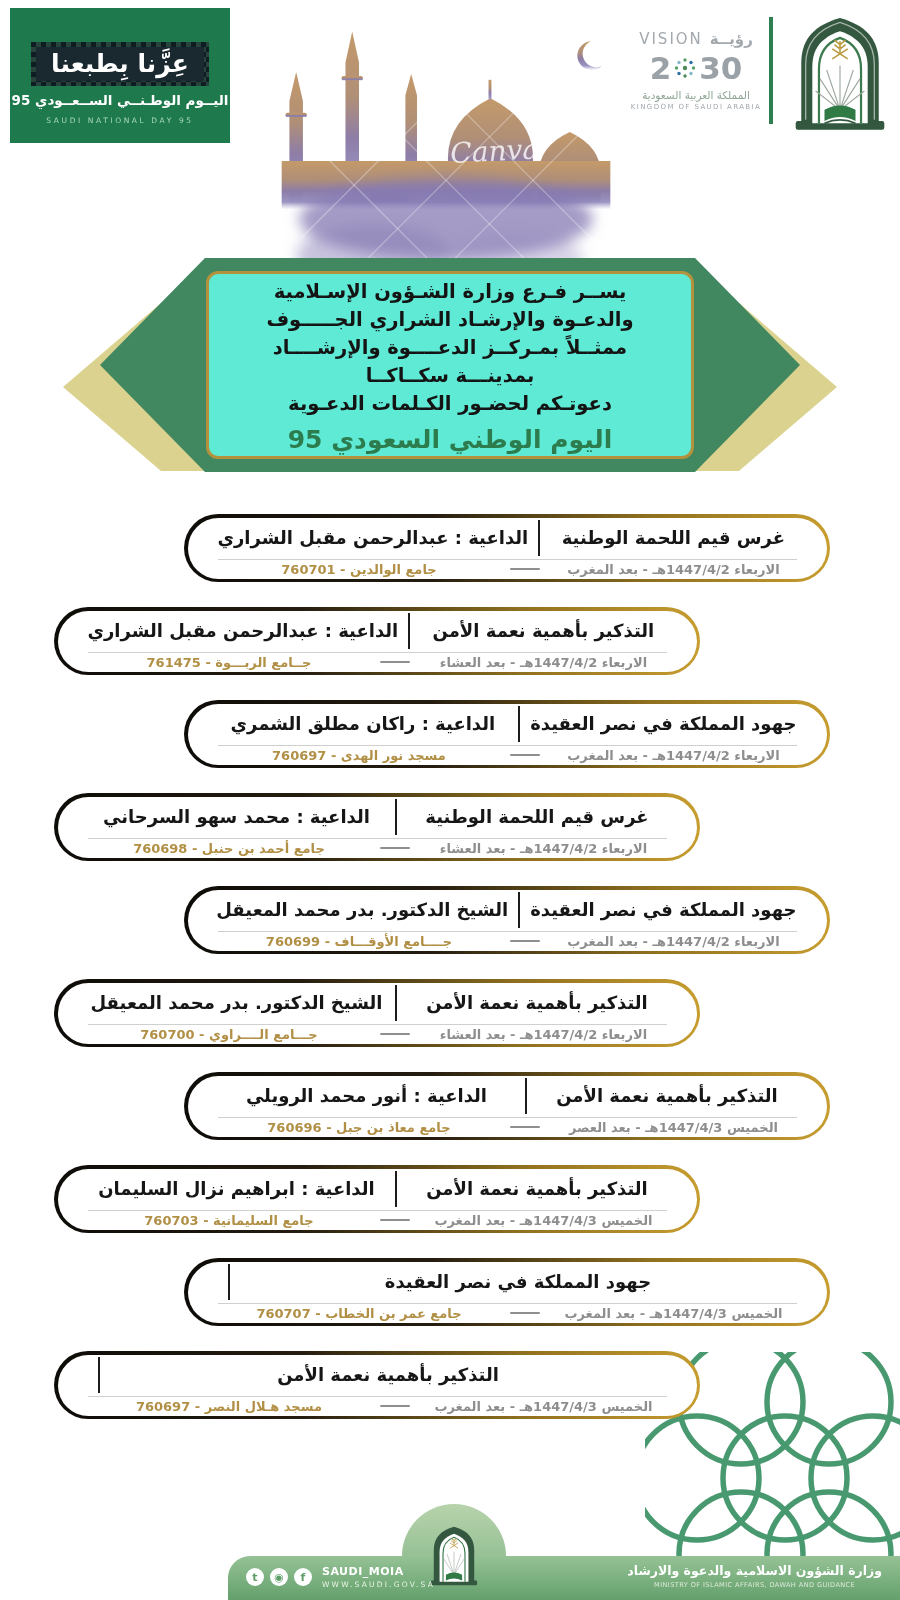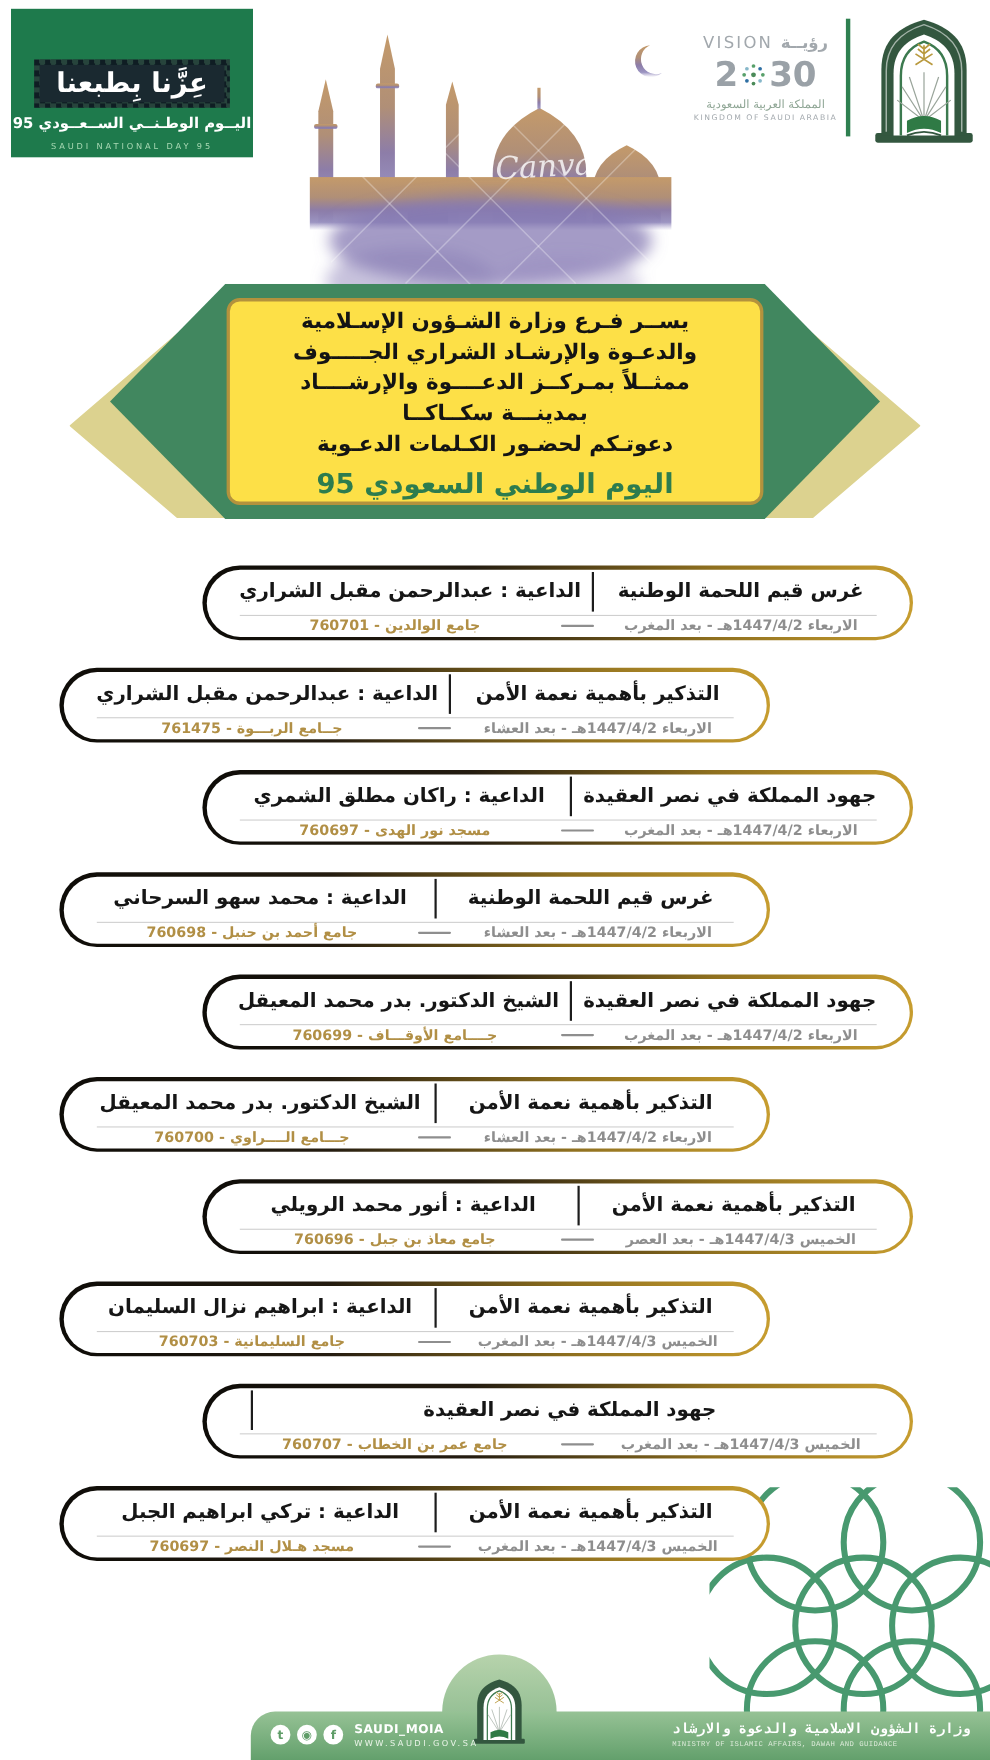--- a/index.html
+++ b/index.html
@@ -2,21 +2,21 @@
 <html lang="ar"><head>
 <meta charset="utf-8">
 <style>
   html,body{margin:0;padding:0;}
   .page{position:relative;width:900px;height:1600px;background:#ffffff;overflow:hidden;
         font-family:"DejaVu Sans",sans-serif;}
 
   
   .nd-logo{position:absolute;left:10px;top:8px;width:220px;height:135px;background:#1e7a4c;
            display:flex;flex-direction:column;align-items:center;}
-  .nd-banner{margin-top:46px;width:168px;background:repeating-conic-gradient(#27443c 0% 25%,#0f1d23 0% 50%);
+  .nd-banner{margin-top:34px;width:168px;background:repeating-conic-gradient(#27443c 0% 25%,#0f1d23 0% 50%);
              background-size:10px 10px;padding:5px;}
   .nd-banner-inner{background:#1a2930;padding:2px 8px;text-align:center;}
   .nd-badge{color:#ffffff;font-weight:bold;font-size:25px;line-height:30px;direction:rtl;white-space:nowrap;}
   .nd-title{color:#ffffff;font-weight:bold;font-size:13.5px;margin-top:6px;direction:rtl;white-space:nowrap;}
   .nd-sub{color:#a9d9b4;font-size:7.5px;letter-spacing:2.6px;margin-top:8px;white-space:nowrap;}
 
   
   .mosque{position:absolute;left:256px;top:16px;width:380px;height:290px;}
 
   
@@ -29,21 +29,21 @@
   .v2030-ken{font-size:7px;letter-spacing:1.4px;margin-top:2px;color:#a2a8ad;}
   .hdr-divider{position:absolute;left:769px;top:17px;width:4px;height:107px;background:#2e8050;}
   .moia-hdr{position:absolute;left:790px;top:8px;width:100px;height:124px;}
 
   
   .chev{position:absolute;top:303px;width:280px;height:168px;background:#dcd28f;z-index:1;}
   .chev-l{left:63px;clip-path:polygon(0% 50%,35% 0%,66% 0%,30% 50%,66% 100%,35% 100%);}
   .chev-r{left:557px;clip-path:polygon(100% 50%,65% 0%,34% 0%,70% 50%,34% 100%,65% 100%);}
   .hexagon{position:absolute;left:100px;top:258px;width:700px;height:214px;background:#41875f;z-index:2;
            clip-path:polygon(15% 0%,85% 0%,100% 50%,85% 100%,15% 100%,0% 50%);}
-  .ann-box{position:absolute;left:206px;top:271px;width:488px;height:188px;background:#fde047;
+  .ann-box{position:absolute;left:206px;top:271px;width:488px;height:188px;background:#5eead4;
            border:3px solid #b3923d;border-radius:12px;z-index:3;box-sizing:border-box;
            display:flex;flex-direction:column;justify-content:center;align-items:center;padding-top:2px;}
   .ann-line{direction:rtl;font-weight:bold;font-size:19.5px;line-height:28px;color:#141414;white-space:nowrap;}
   .ann-highlight{direction:rtl;font-weight:bold;font-size:25px;color:#2d7c4e;margin-top:7px;white-space:nowrap;}
 
   
   .card{position:absolute;width:646px;height:68px;border-radius:36px;padding:3.5px;box-sizing:border-box;
         background:linear-gradient(90deg,#0e0c08,#241c10 38%,#8f701f 72%,#c79d2f);z-index:4;}
   .side-r{left:184px;}
   .side-l{left:54px;}
@@ -65,21 +65,21 @@
   .footer-dome{position:absolute;left:402px;top:1504px;width:104px;height:96px;z-index:5;
                background:linear-gradient(180deg,#b7d3ac,#7cb183);border-radius:52px 52px 0 0;}
   .footer-bar{position:absolute;left:228px;top:1556px;width:672px;height:44px;z-index:6;
               background:linear-gradient(180deg,#96c295,#63a06c);border-radius:22px 0 0 0;}
   .moia-ftr{position:absolute;left:428px;top:1516px;width:52px;height:76px;z-index:7;}
   .ftr-left{position:absolute;left:246px;top:1565px;display:flex;align-items:center;gap:6px;z-index:7;}
   .soc{width:18px;height:18px;border-radius:50%;background:#ffffff;color:#5f9d68;font-size:11px;font-weight:bold;
        display:flex;align-items:center;justify-content:center;flex:none;}
   .ftr-handle{color:#ffffff;font-weight:bold;font-size:11px;letter-spacing:.5px;white-space:nowrap;}
   .ftr-site{color:#eaf4e8;font-size:7.5px;letter-spacing:2.2px;margin-top:2px;white-space:nowrap;}
-  .ftr-right{position:absolute;right:18px;top:1563px;text-align:left;z-index:7;font-family:Liberation Mono, monospace;}
+  .ftr-right{position:absolute;right:18px;top:1563px;text-align:center;z-index:7;}
   .ftr-min-ar{color:#ffffff;font-weight:bold;font-size:12.5px;direction:rtl;white-space:nowrap;}
   .ftr-min-en{color:#dcead9;font-size:6.6px;letter-spacing:.4px;margin-top:3px;white-space:nowrap;}
 </style>
 </head>
 <body>
 
 <div class="page">
 
   <div class="nd-logo">
     <div class="nd-banner">
@@ -335,21 +335,20 @@
         <div class="c-mosque">جامع عمر بن الخطاب  -  760707</div>
       </div>
     </div>
   </div>
 
   <div class="card side-l" style="top:1351px">
     <div class="card-inner">
       <div class="row-top">
         <div class="c-title">التذكير بأهمية نعمة الأمن</div>
         <div class="vline"></div>
-        <div class="c-speaker">الداعية : تركي ابراهيم الجبل</div>
       </div>
       <div class="row-bot">
         <div class="c-date">الخميس 1447/4/3هـ - بعد المغرب</div>
         <div class="hdash"></div>
         <div class="c-mosque">مسجد هـلال النصر  -  760697</div>
       </div>
     </div>
   </div>
 
   <div class="footer-dome"></div>

